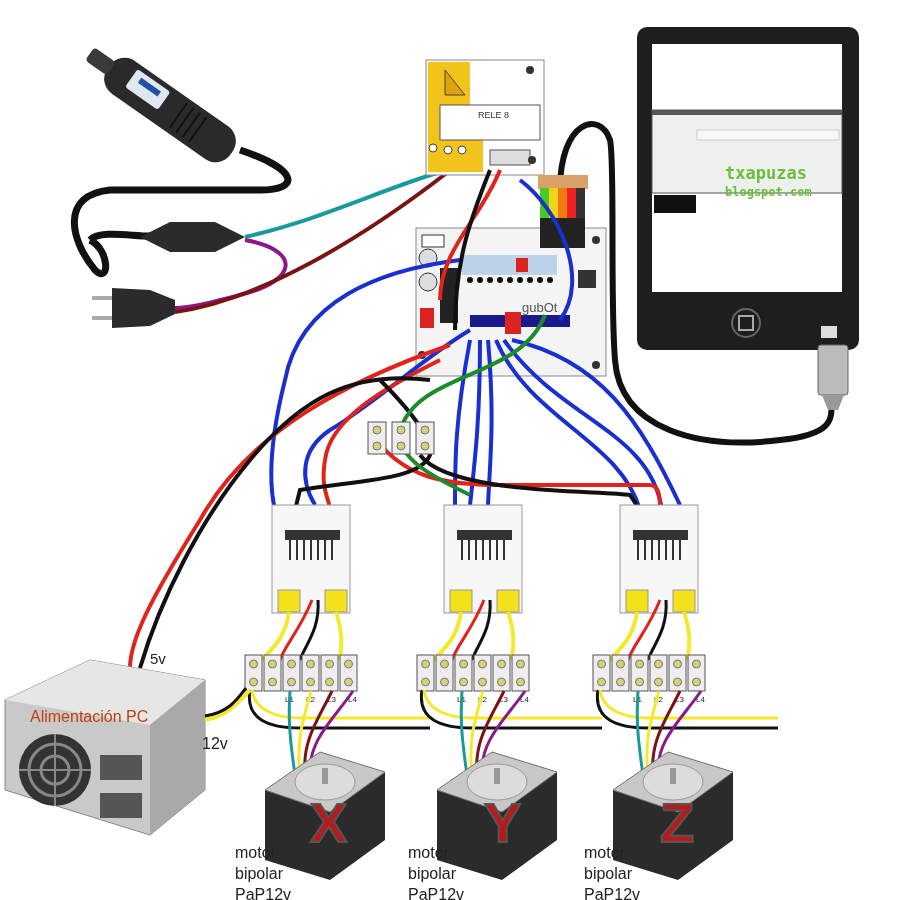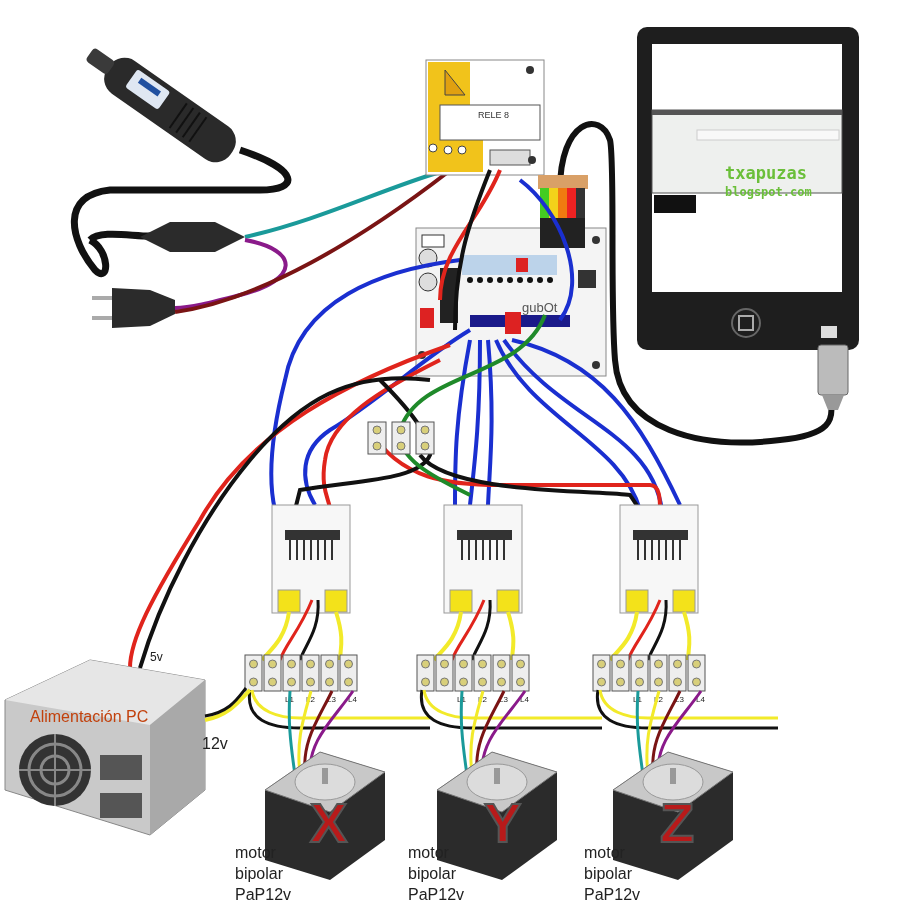--- a/index.html
+++ b/index.html
@@ -1,21 +1,21 @@
 <!DOCTYPE html>
 <html><head>
 <meta charset="utf-8">
 <style>
   html,body{margin:0;padding:0;background:#ffffff;}
   body{width:900px;height:900px;position:relative;overflow:hidden;font-family:"Liberation Sans",sans-serif;}
   svg.main{position:absolute;left:0;top:0;width:900px;height:900px;}
   .lbl{font-family:"Liberation Sans",sans-serif;fill:#222;}
   .motor-label{position:absolute;font-size:16px;line-height:21px;color:#222;}
   .psu-title{position:absolute;left:30px;top:708px;font-size:16px;color:#c2410c;}
-  .v5{position:absolute;left:150px;top:650px;font-size:12px;color:#222;}
+  .v5{position:absolute;left:150px;top:650px;font-size:15px;color:#222;}
   .v12{position:absolute;left:202px;top:735px;font-size:16px;color:#222;}
   .axis{position:absolute;font-size:56px;font-weight:bold;color:#b81a1a;-webkit-text-stroke:2px #555;}
   .blog{position:absolute;left:712px;top:165px;font-size:17px;font-weight:bold;color:#6bbf3a;line-height:17px;font-family:"DejaVu Sans Mono",monospace;margin-left:13px;}
   .board-text{position:absolute;font-size:9px;color:#333;}
 </style>
 </head>
 <body>
 
 <svg class="main" viewBox="0 0 900 900">
 

